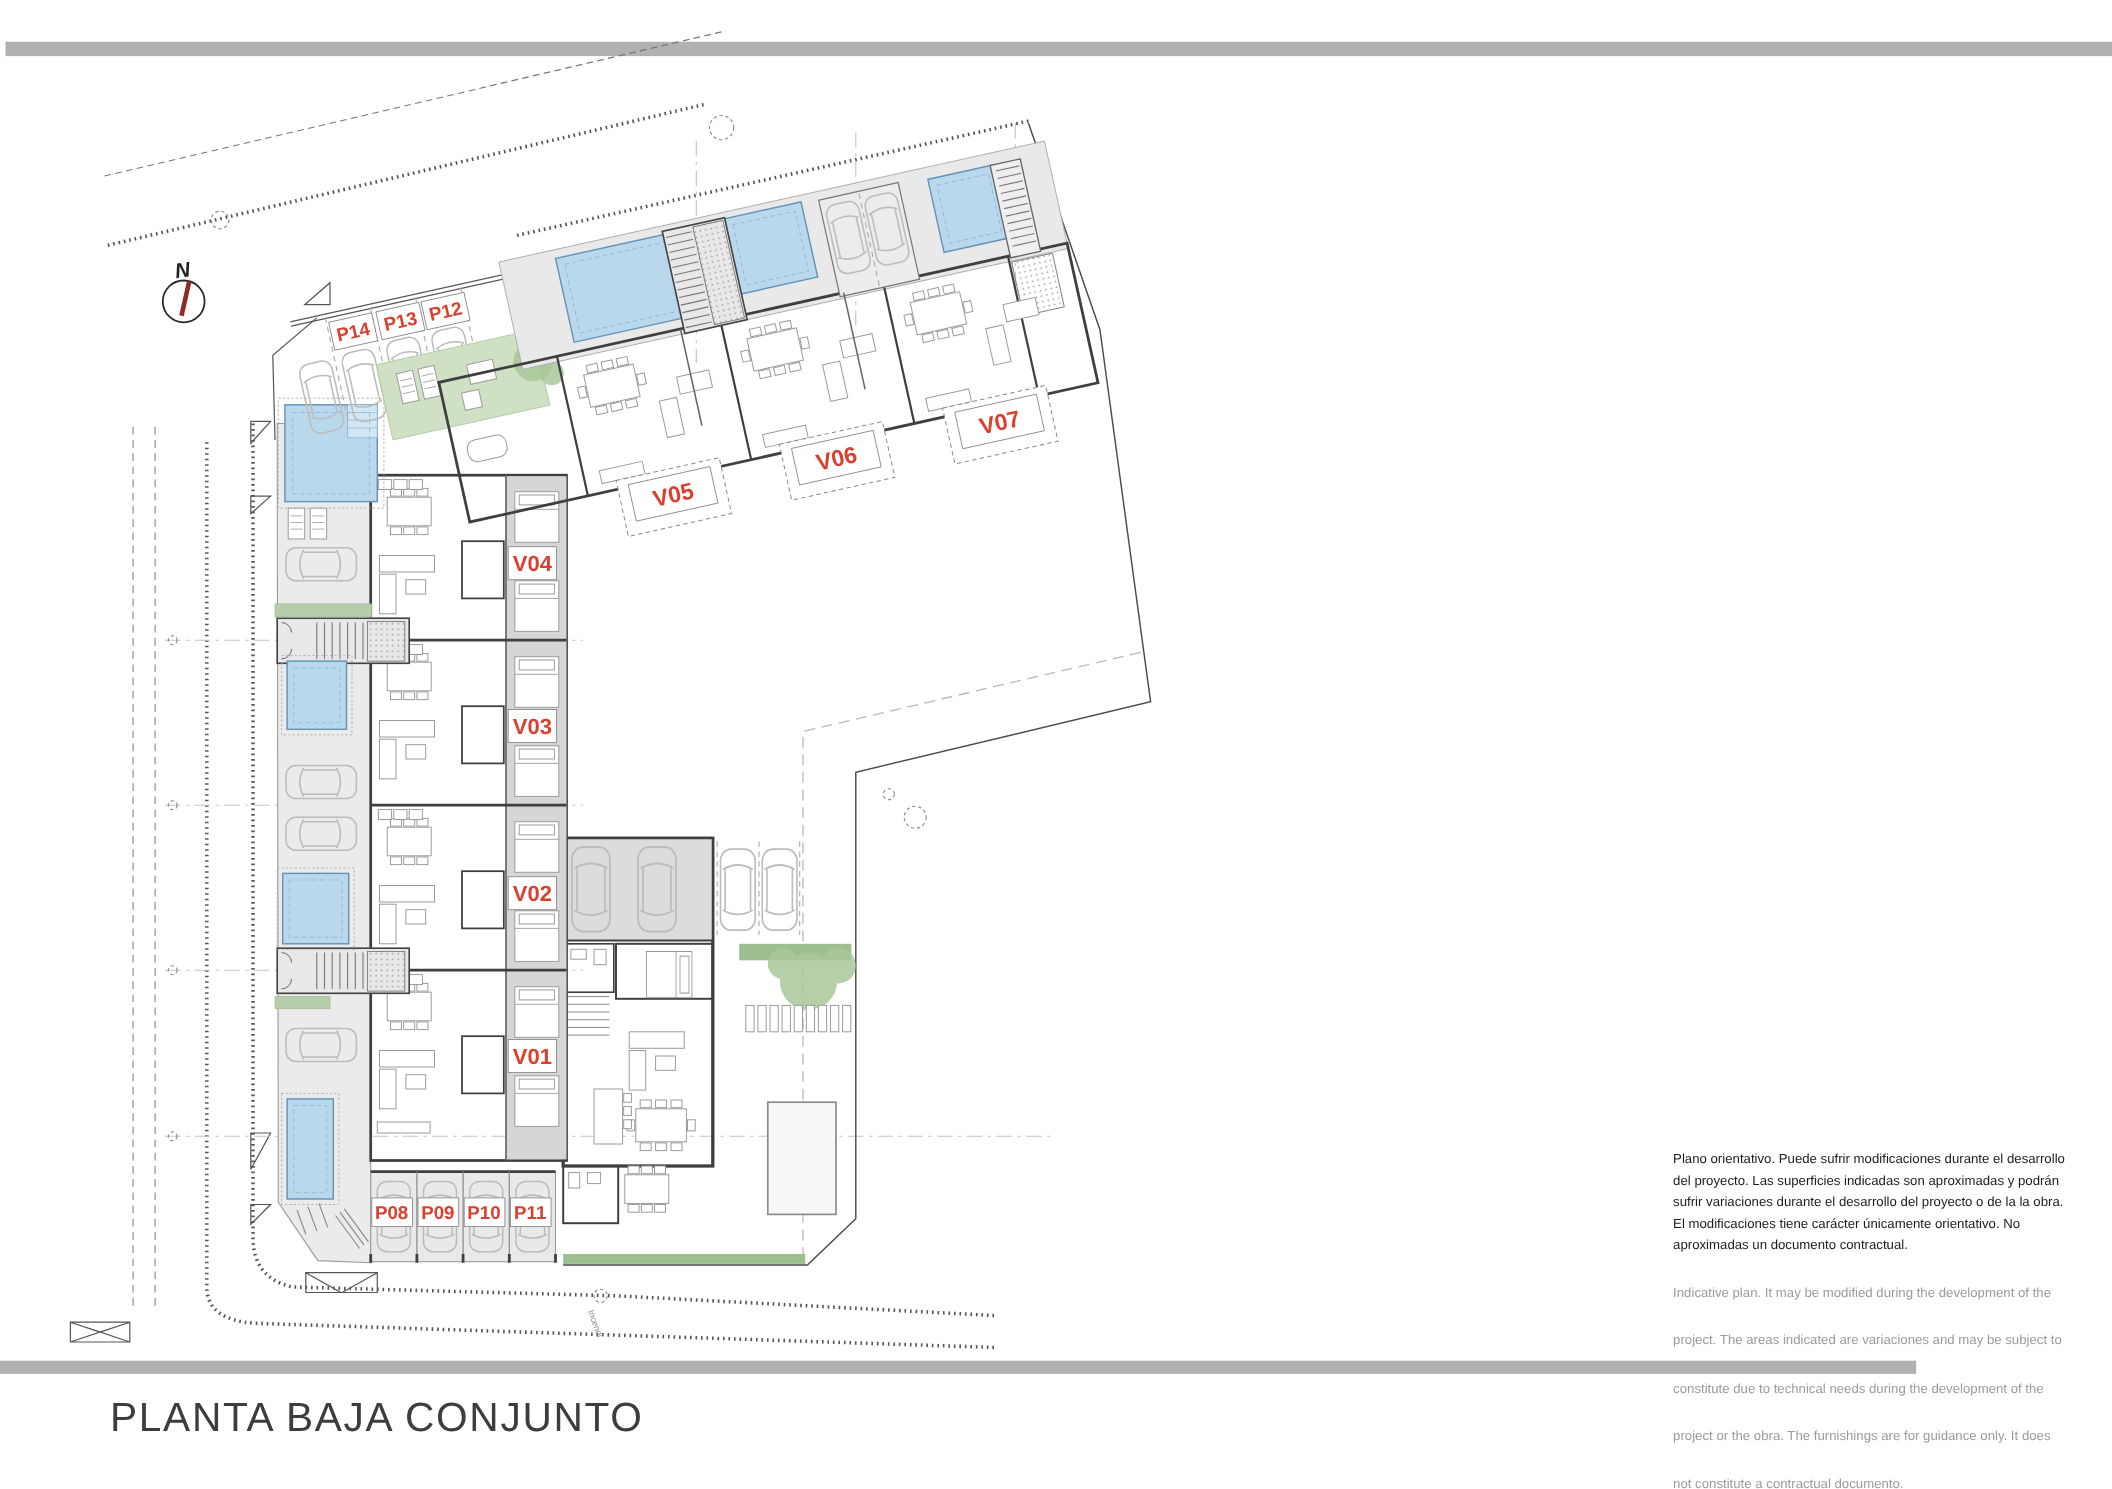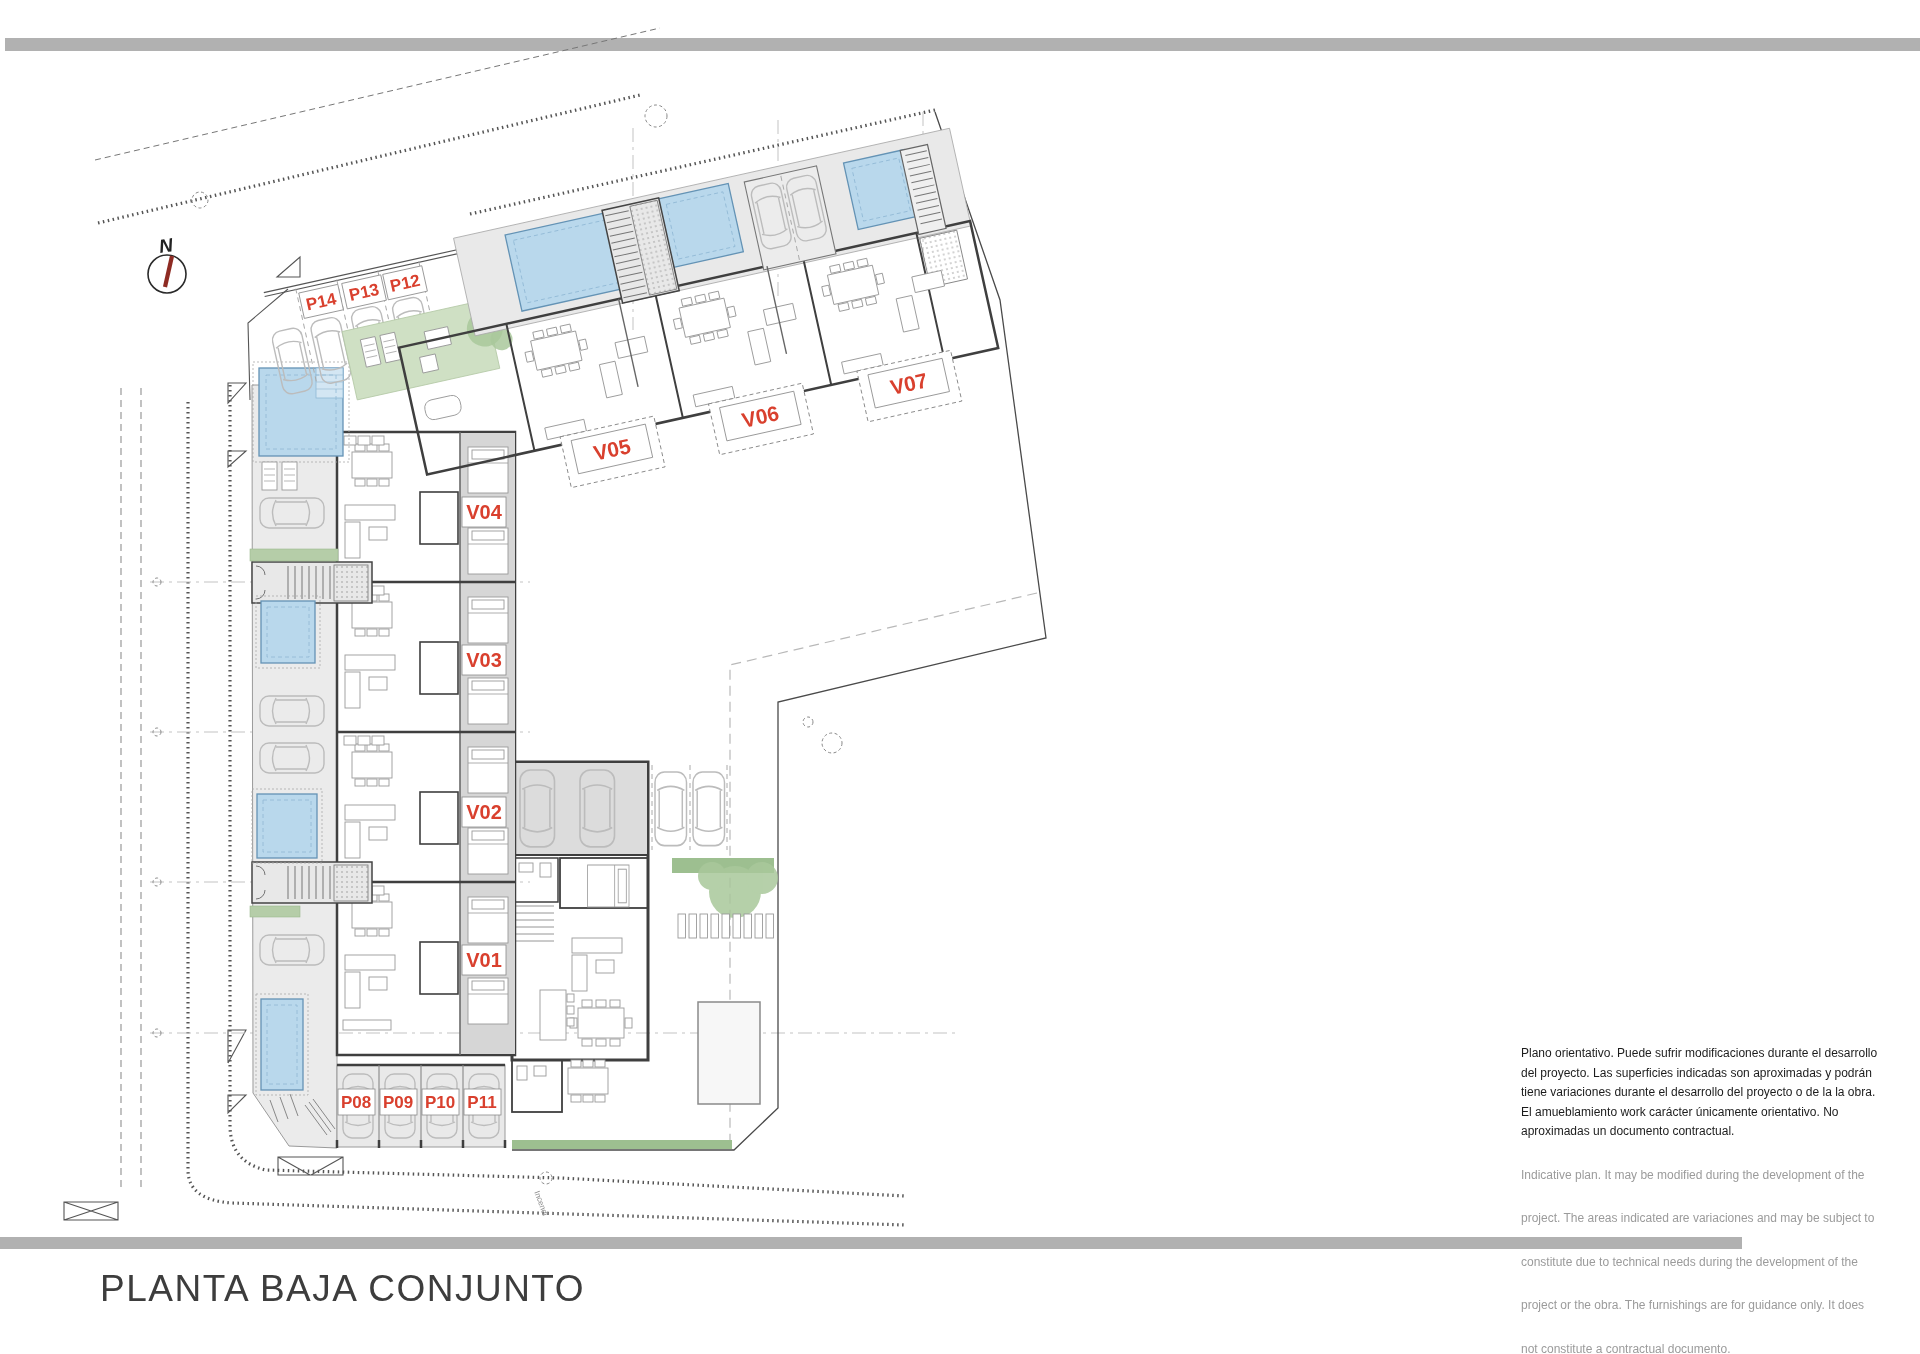--- a/index.html
+++ b/index.html
@@ -403,21 +403,21 @@
     <line x1="165" y1="287" x2="172" y2="256" stroke="#8e2b23" stroke-width="4.2"></line>
     <text x="166" y="252" font-size="19" font-weight="bold" font-style="italic" fill="#222" text-anchor="middle" transform="rotate(-8 166 246)">N</text>
   </g>
 </svg>
 
 <div class="page-title">PLANTA BAJA CONJUNTO</div>
 
 <div class="disclaimer">
   <div class="dl">Plano orientativo. Puede sufrir modificaciones durante el desarrollo</div>
   <div class="dl">del proyecto. Las superficies indicadas son aproximadas y podrán</div>
-  <div class="dl">tiene variaciones durante el desarrollo del proyecto o de la la obra.</div>
-  <div class="dl">El amueblamiento work carácter únicamente orientativo. No</div>
+  <div class="dl">sufrir variaciones durante el desarrollo del proyecto o de la la obra.</div>
+  <div class="dl">El modificaciones tiene carácter únicamente orientativo. No</div>
   <div class="dl">aproximadas un documento contractual.</div>
   <div class="dl en">Indicative plan. It may be modified during the development of the</div>
   <div class="dl en">project. The areas indicated are variaciones and may be subject to</div>
   <div class="dl en">constitute due to technical needs during the development of the</div>
   <div class="dl en">project or the obra. The furnishings are for guidance only. It does</div>
   <div class="dl en">not constitute a contractual documento.</div>
 </div>
 
 </body></html>

